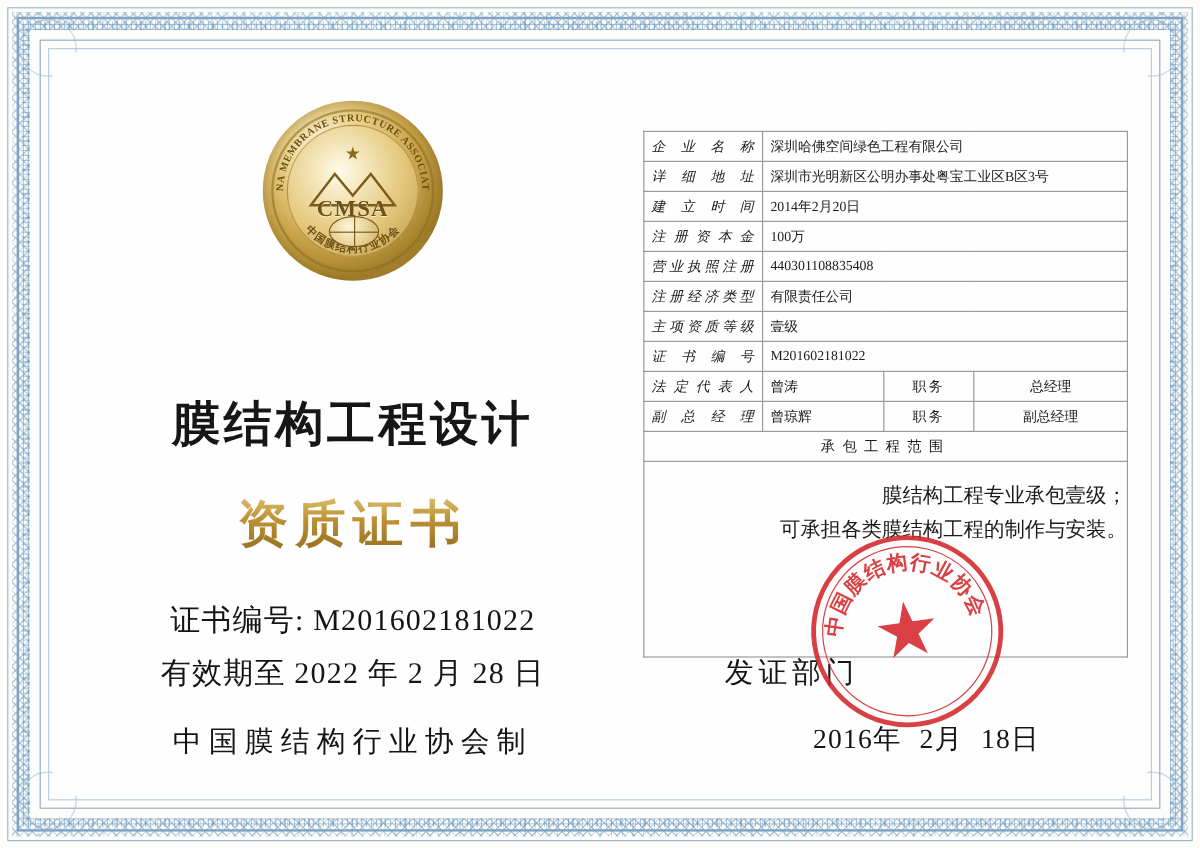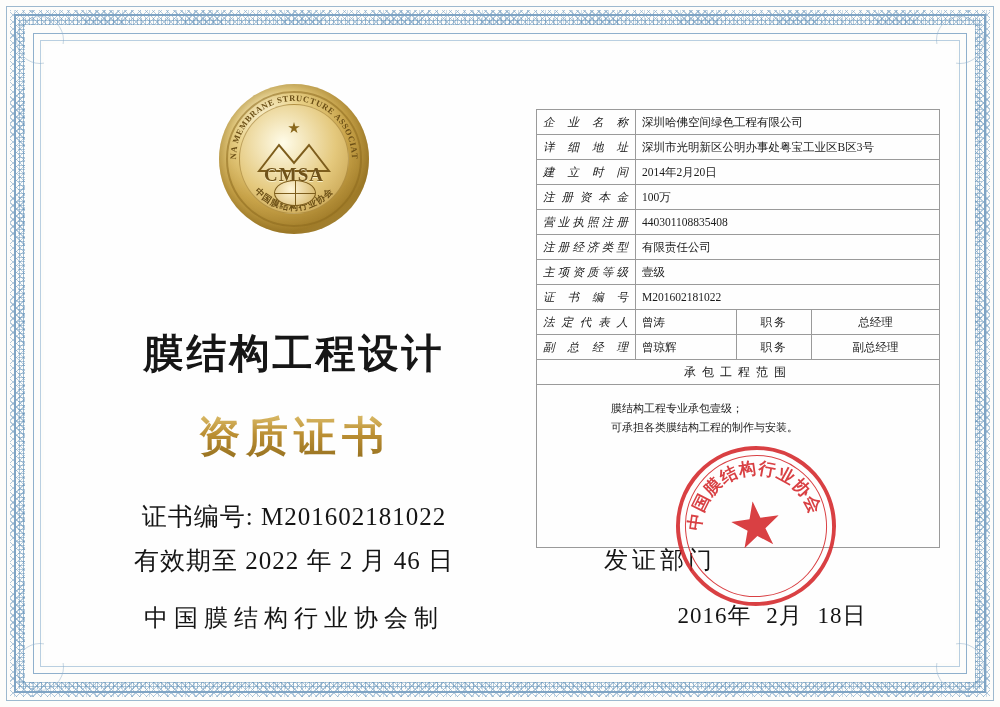--- a/index.html
+++ b/index.html
@@ -286,21 +286,22 @@
   .scope-head {
     text-align: center;
     letter-spacing: 6px;
     font-size: 12px;
   }
   .scope-body {
     height: 148px !important;
     vertical-align: top;
     padding: 14px 0 0 74px !important;
     line-height: 1.7;
-    font-size: 11px;
+    font-size: 17px;
+    text-align: right;
   }
 
   
   .issue-dept {
     position: absolute;
     left: 560px;
     top: 500px;
     width: 260px;
     font-size: 24px;
     letter-spacing: 4px;
@@ -390,21 +391,21 @@
       <svg class="mount" viewBox="0 0 74 34">
         <path d="M2 32 L22 6 L37 24 L52 6 L72 32 Z" fill="none" stroke="#7d5d1c" stroke-width="2"></path>
       </svg>
       <div class="cmsa">CMSA</div>
       <div class="globe"></div>
     </div>
 
     <div class="title-main">膜结构工程设计</div>
     <div class="title-sub">资质证书</div>
     <div class="cert-no">证书编号: M201602181022</div>
-    <div class="valid-date">有效期至 2022 年 2 月 46 日</div>
+    <div class="valid-date">有效期至 2022 年 2 月 28 日</div>
     <div class="issuer-org">中国膜结构行业协会制</div>
 
     <table class="info-table">
       <tbody>
         <tr>
           <td class="lbl">企业名称</td>
           <td class="val" colspan="4">深圳哈佛空间绿色工程有限公司</td>
         </tr>
         <tr>
           <td class="lbl">详细地址</td>

